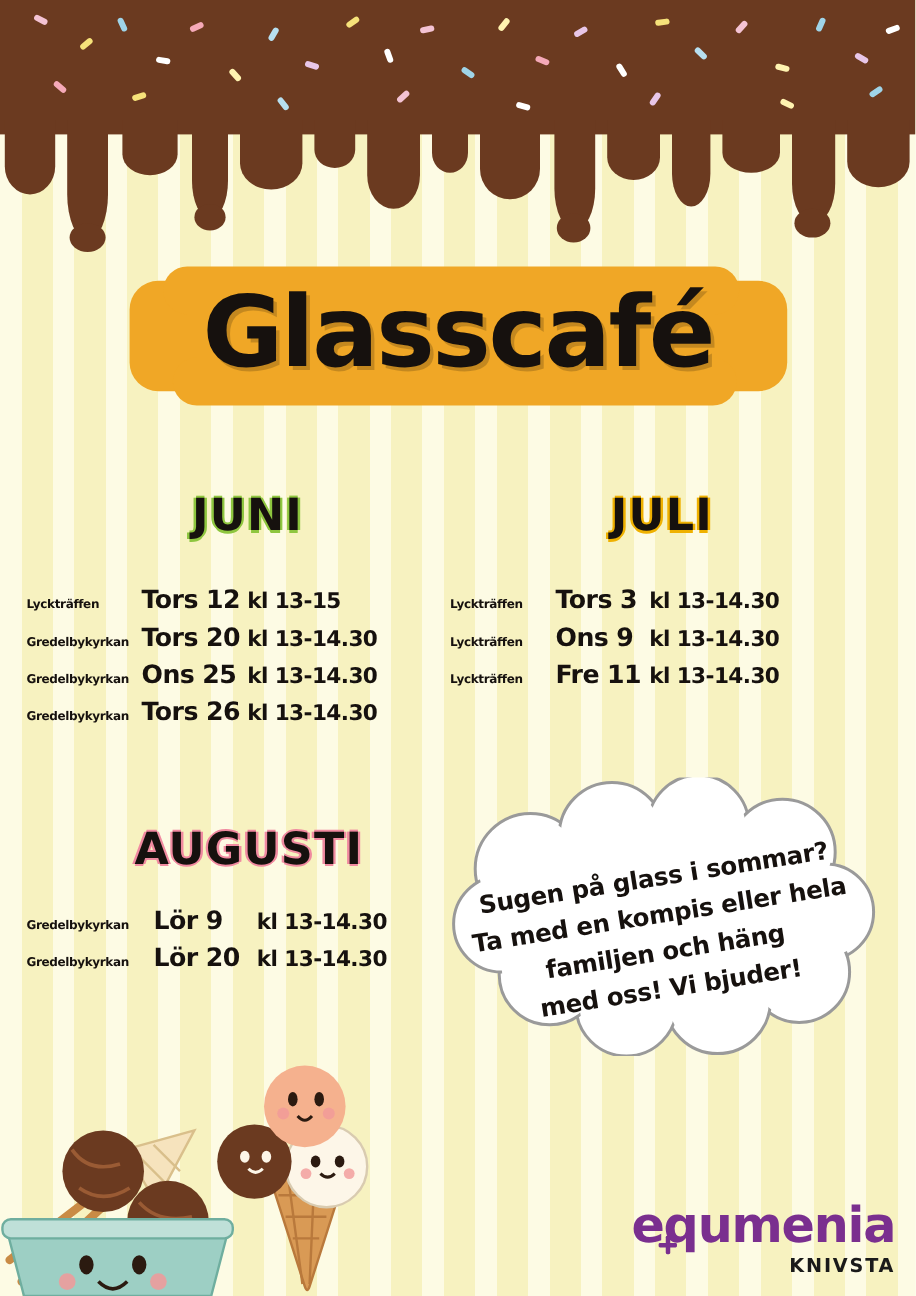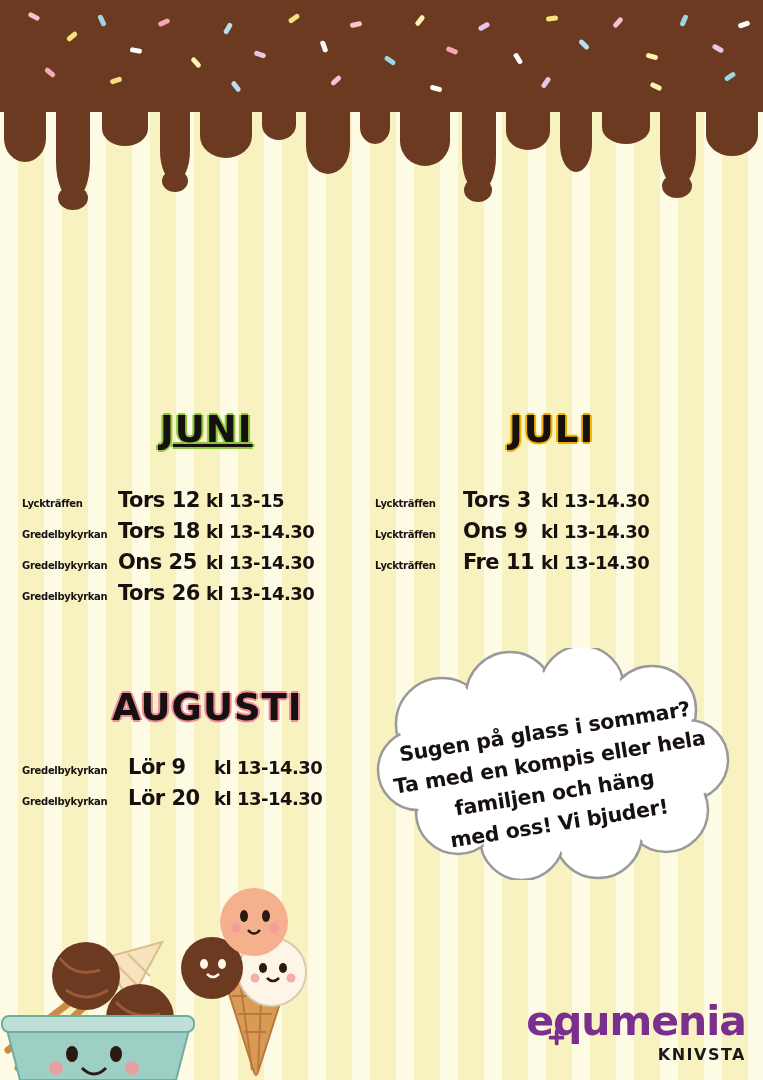--- a/index.html
+++ b/index.html
@@ -98,21 +98,21 @@
 
   
   .month-heading {
     position: absolute;
     font-family: "DejaVu Sans", sans-serif;
     font-weight: bold;
     font-size: 37px;
     letter-spacing: 1px;
     color: #16110e;
   }
-  .month-juni   { top: 408px; left: 160px; text-shadow: -2px 0 0 #8ec63f, 2px 0 0 #8ec63f, 0 -2px 0 #8ec63f, 0 2px 0 #8ec63f; text-decoration: underline; }
+  .month-juni   { top: 408px; left: 160px; text-shadow: -2px 0 0 #8ec63f, 2px 0 0 #8ec63f, 0 -2px 0 #8ec63f, 0 2px 0 #8ec63f; }
   .month-juli   { top: 408px; left: 509px; text-shadow: -2px 0 0 #efb100, 2px 0 0 #efb100, 0 -2px 0 #efb100, 0 2px 0 #efb100; }
   .month-augusti{ top: 686px; left: 112px; text-shadow: -2px 0 0 #f08aa0, 2px 0 0 #f08aa0, 0 -2px 0 #f08aa0, 0 2px 0 #f08aa0; }
 
   
   .sched {
     position: absolute;
     font-family: "DejaVu Sans", sans-serif;
     color: #16110e;
   }
   .sched-row {
@@ -264,31 +264,35 @@
     <div class="sprinkle" style="left:44px; top:70px; width:12px;height:5px; background:#f5a9b8; transform:rotate(40deg);"></div>
     <div class="sprinkle" style="left:110px;top:78px; width:12px;height:5px; background:#f6e27a; transform:rotate(-18deg);"></div>
     <div class="sprinkle" style="left:230px;top:84px; width:12px;height:5px; background:#b7dff0; transform:rotate(52deg);"></div>
     <div class="sprinkle" style="left:330px;top:78px; width:12px;height:5px; background:#f4c3d4; transform:rotate(-42deg);"></div>
     <div class="sprinkle" style="left:430px;top:86px; width:12px;height:5px; background:#ffffff; transform:rotate(16deg);"></div>
     <div class="sprinkle" style="left:540px;top:80px; width:12px;height:5px; background:#e8c6e8; transform:rotate(-55deg);"></div>
     <div class="sprinkle" style="left:650px;top:84px; width:12px;height:5px; background:#fff3b0; transform:rotate(26deg);"></div>
     <div class="sprinkle" style="left:724px;top:74px; width:12px;height:5px; background:#9fd4e8; transform:rotate(-34deg);"></div>
   </div>
 
+  <div class="title-wrap">
+    <div class="title-splash"></div>
+    <div class="title-text">Glasscafé</div>
+  </div>
 
   <div class="month-heading month-juni">JUNI</div>
   <div class="sched sched-juni">
     <div class="sched-row">
       <span class="place">Lyckträffen</span>
       <span class="day">Tors 12</span>
       <span class="time">kl 13-15</span>
     </div>
     <div class="sched-row">
       <span class="place">Gredelbykyrkan</span>
-      <span class="day">Tors 18</span>
+      <span class="day">Tors 20</span>
       <span class="time">kl 13-14.30</span>
     </div>
     <div class="sched-row">
       <span class="place">Gredelbykyrkan</span>
       <span class="day">Ons 25</span>
       <span class="time">kl 13-14.30</span>
     </div>
     <div class="sched-row">
       <span class="place">Gredelbykyrkan</span>
       <span class="day">Tors 26</span>

